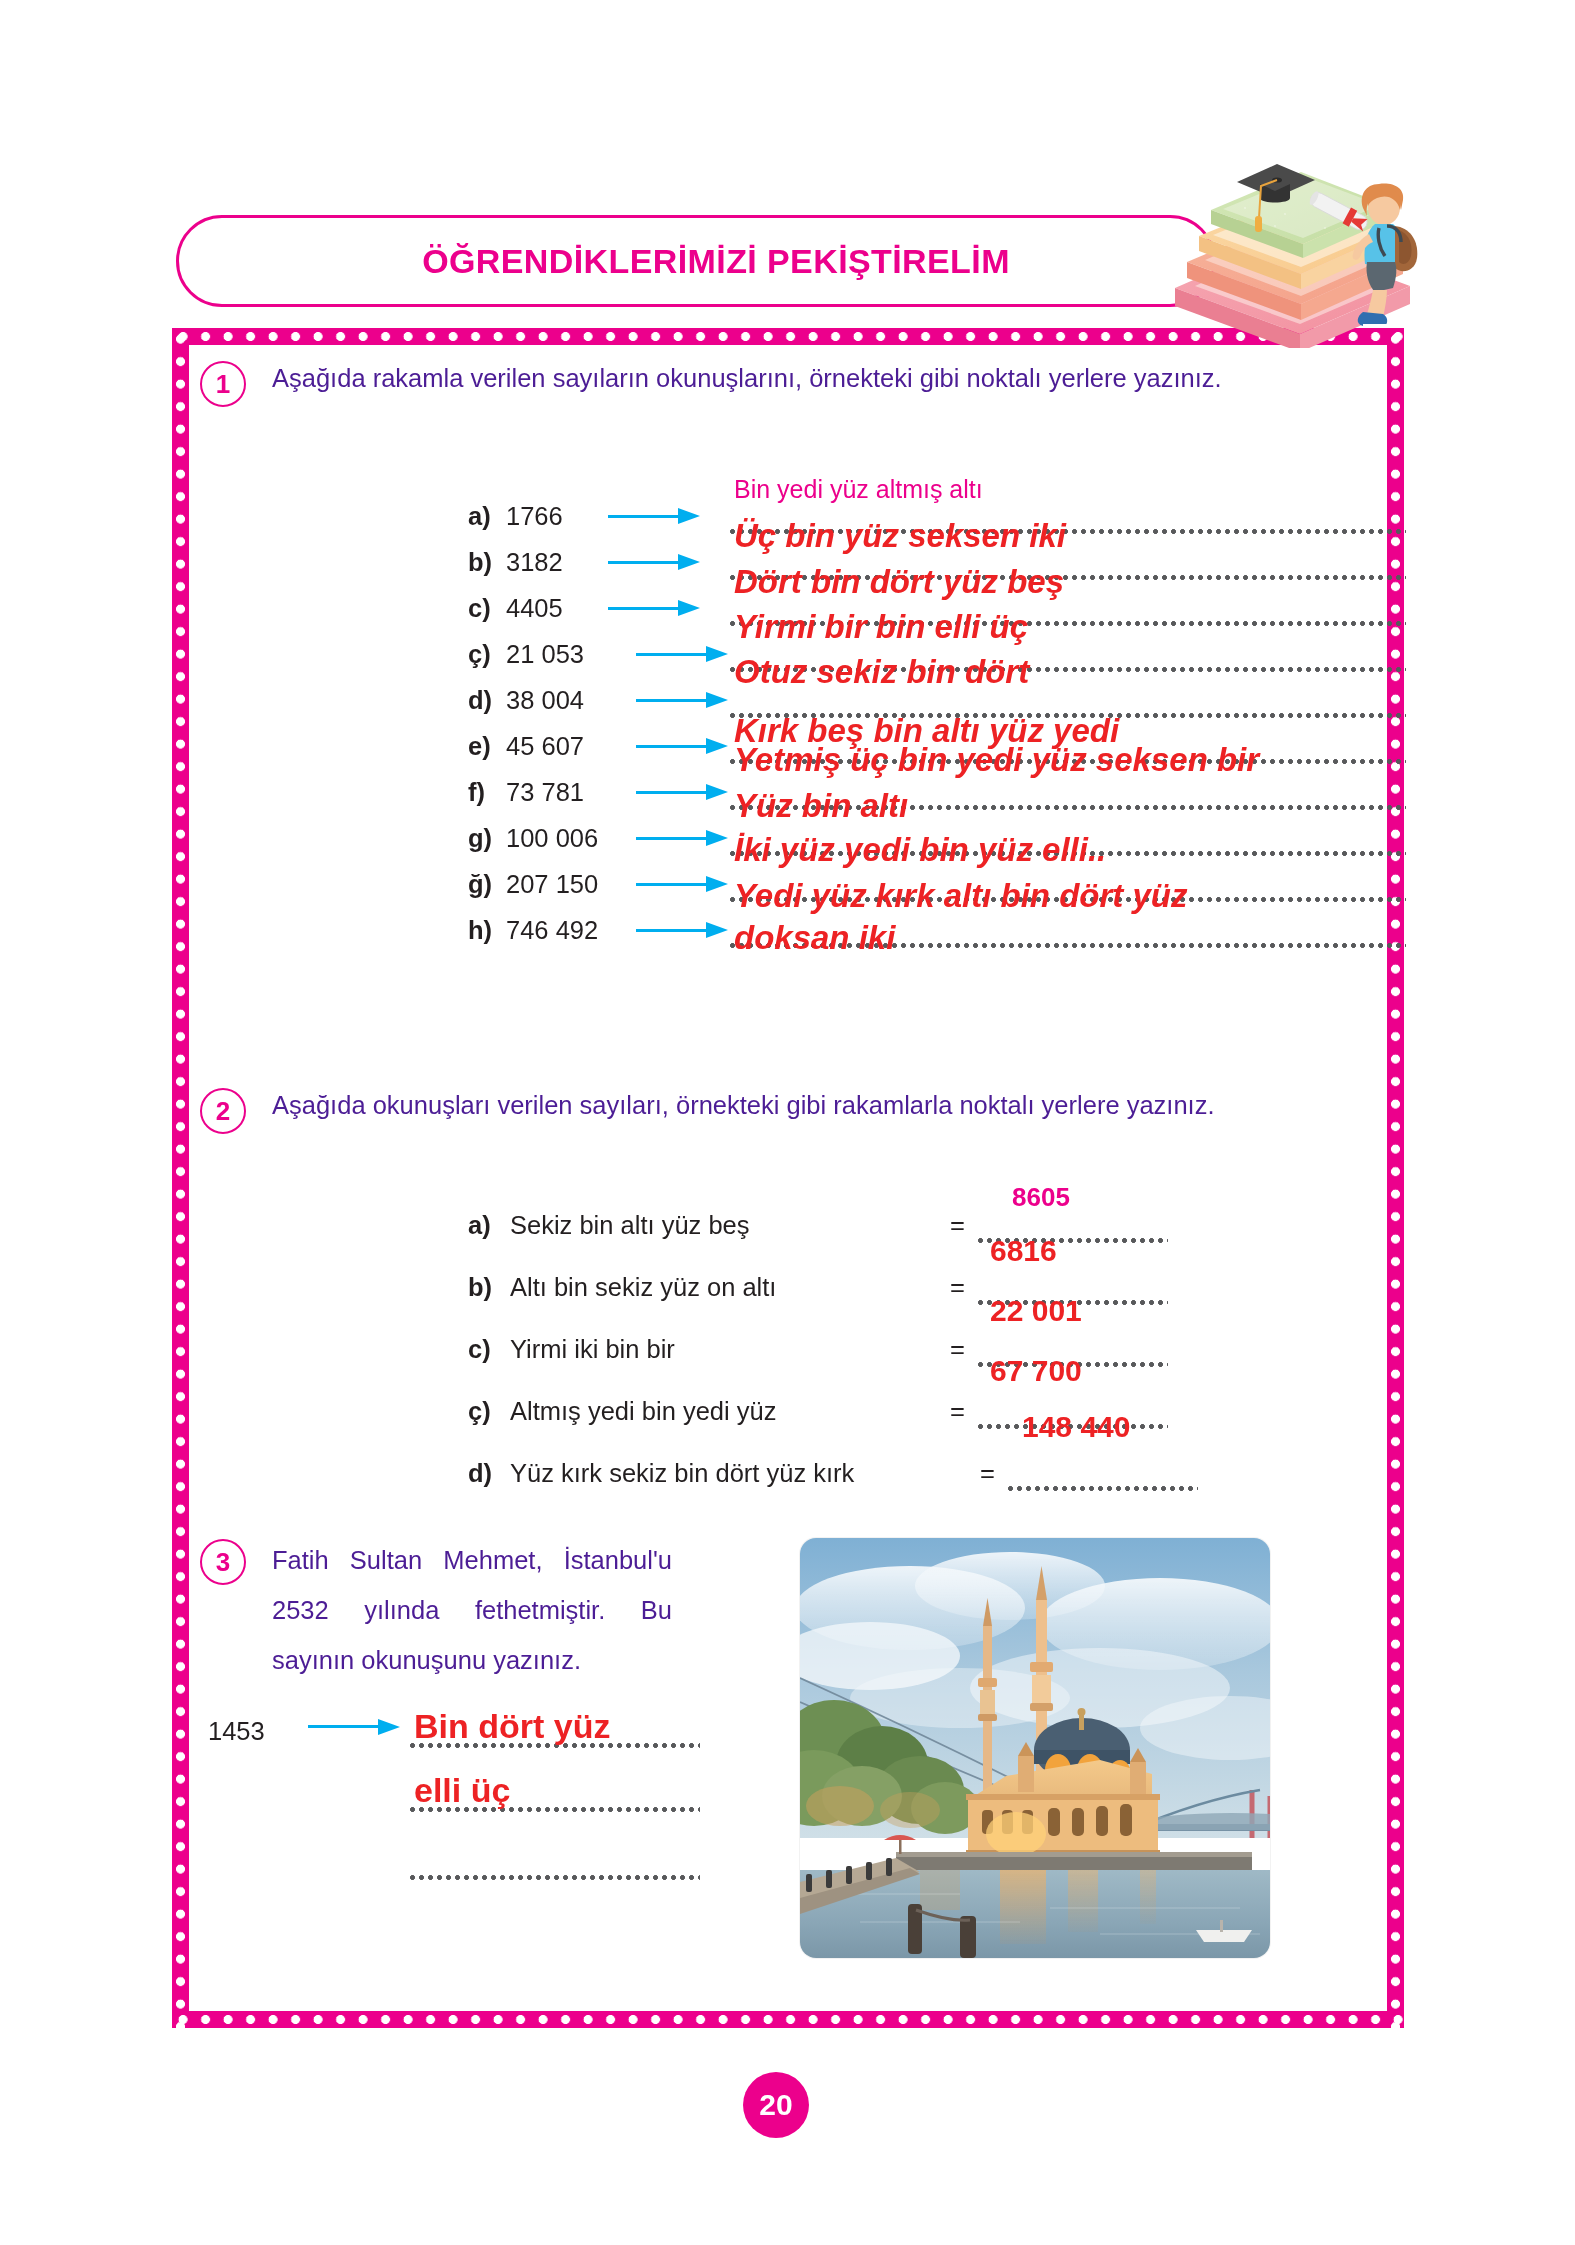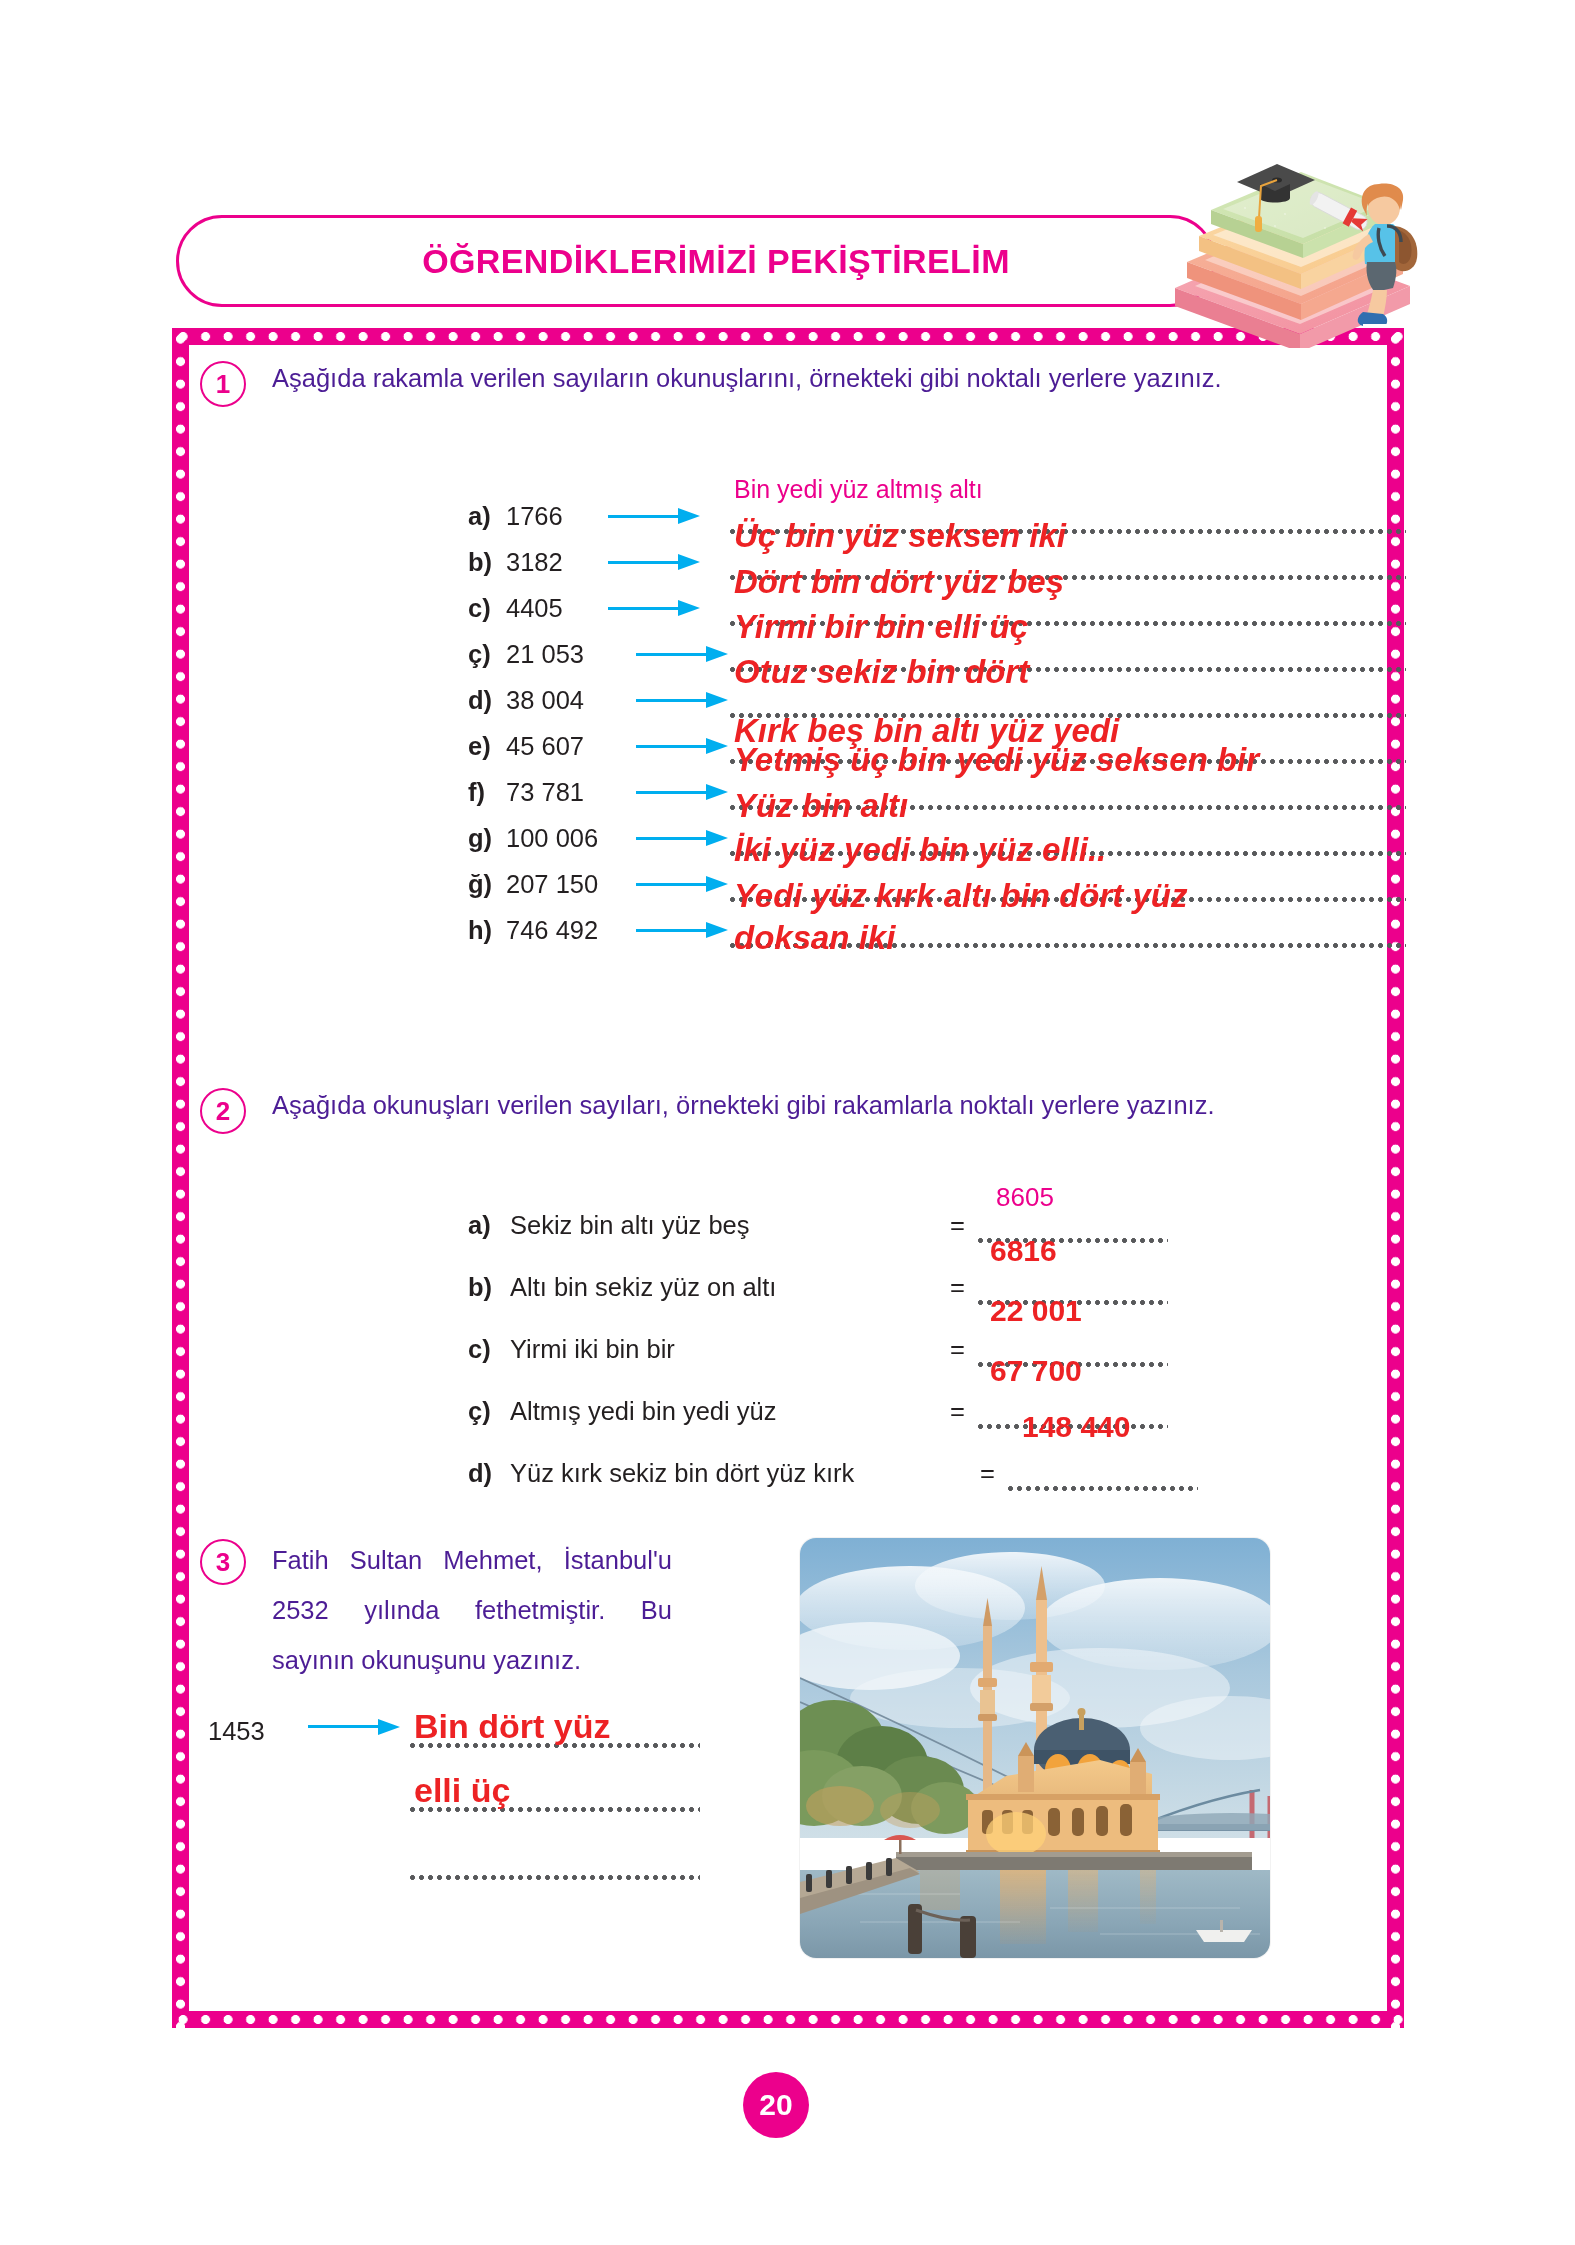--- a/index.html
+++ b/index.html
@@ -600,21 +600,21 @@
         <div class="q2-text">Altmış yedi bin yedi yüz</div>
         <div class="q2-eq" style="left: 482px;">=</div>
         <div class="q2-dotline" style="left: 510px; width: 190px;"></div>
       </div>
       <div class="q2-row" style="top: 248px; left: 0px; width: 1120px;">
         <div class="q2-letter">d)</div>
         <div class="q2-text">Yüz kırk sekiz bin dört yüz kırk</div>
         <div class="q2-eq" style="left: 512px;">=</div>
         <div class="q2-dotline" style="left: 540px; width: 190px;"></div>
       </div>
-      <div class="q2-answer-sample" style="left: 528px; top: -16px;">8605</div>
+      <div class="q2-answer-sample" style="left: 544px; top: -16px; font-weight: bold;">8605</div>
       <div class="q2-answer-student" style="left: 516px; top: 36px;">6816</div>
       <div class="q2-answer-student" style="left: 516px; top: 96px;">22 001</div>
       <div class="q2-answer-student" style="left: 516px; top: 156px;">67 700</div>
       <div class="q2-answer-student" style="left: 548px; top: 212px;">148 440</div>
     </div>
 </div>
 
 <div class="exercise" id="ex3">
   <div class="ex-number">3</div>
   <div class="ex-prompt">Fatih Sultan Mehmet, İstanbul'u 2532 yılında fethetmiştir. Bu sayının okunuşunu yazınız.</div>

